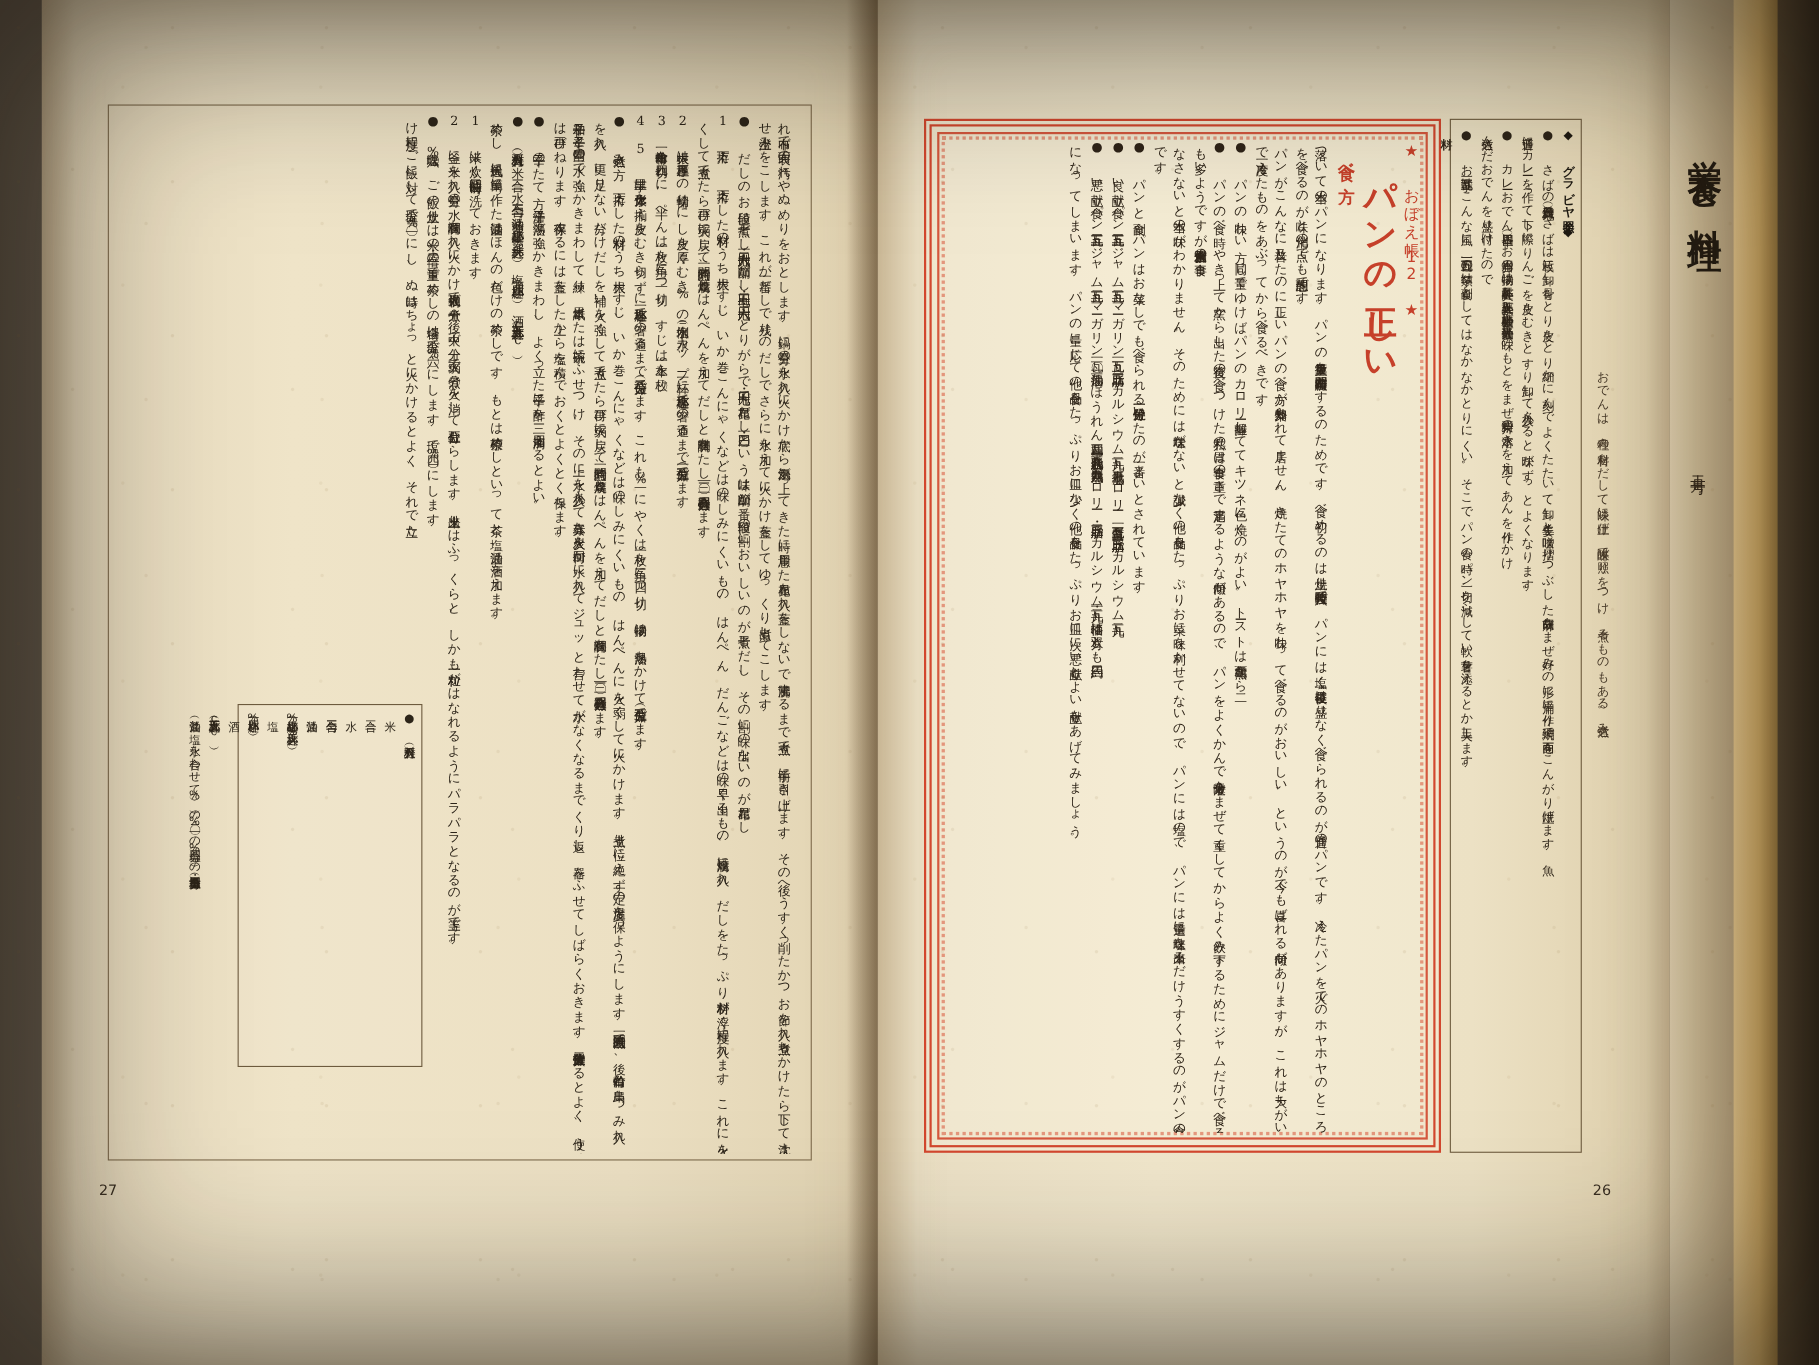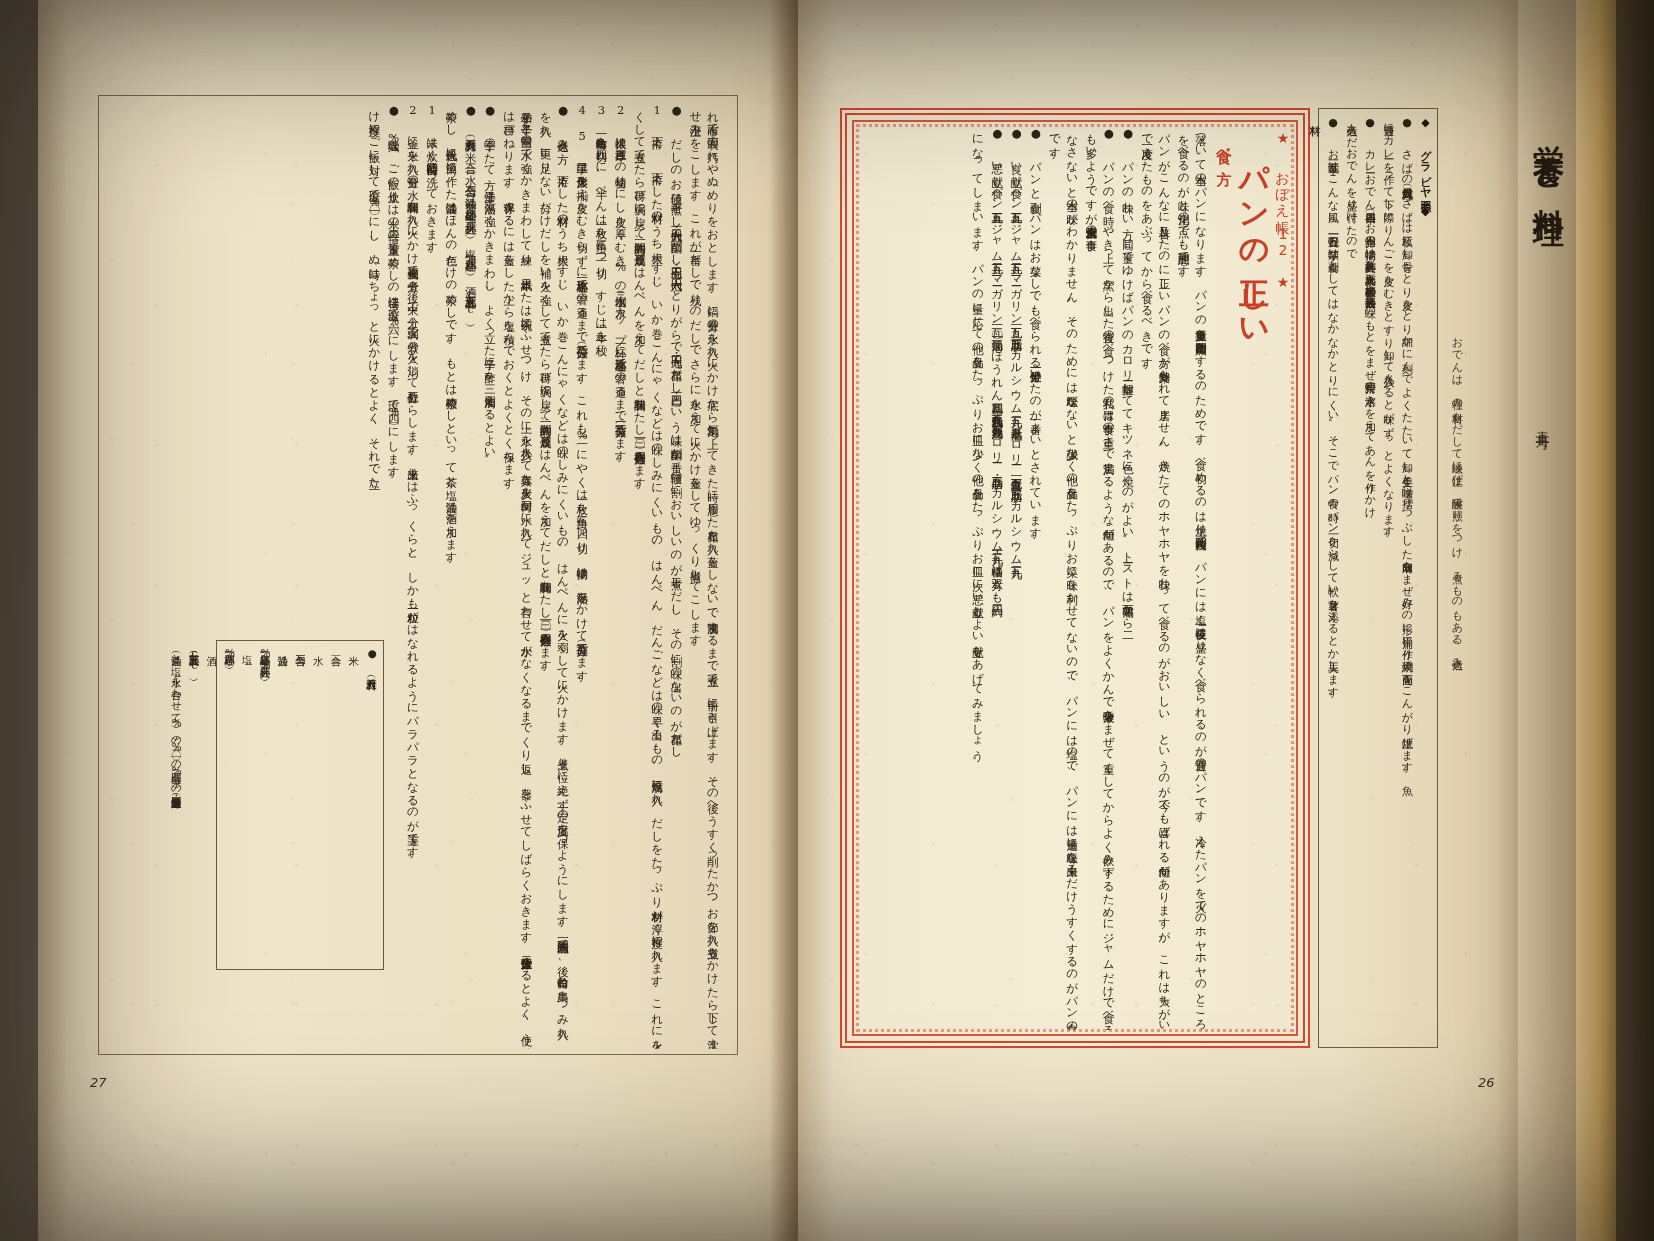--- a/index.html
+++ b/index.html
@@ -104,24 +104,24 @@
     border:1px solid #6d5b3e;
     background:rgba(255,255,255,.06);
     box-sizing:border-box;
     display:flex;flex-direction:row-reverse;
     padding:4px 3px;
   }
   .recipe-box .l-col{font-size:10.5px;}
 
   .folio{
     position:absolute;font-family:"DejaVu Sans",sans-serif;
-    font-size:13px;color:#3a2f22;font-style:italic;
+    font-size:13px;color:#3a2f22;
   }
   .folio-left{left:62px;top:1075px;}
-  .folio-right{left:1420px;top:1075px;margin-left:30px;}
+  .folio-right{left:1420px;top:1075px;}
 
   
   .r-redframe{
     position:absolute;left:812px;top:108px;width:470px;height:940px;
     border:7px double #d2472e;
     box-sizing:border-box;
     background:rgba(255,250,235,.25);
   }
   .r-redframe::before{
     content:"";position:absolute;inset:5px;border:2px solid #d2472e;

